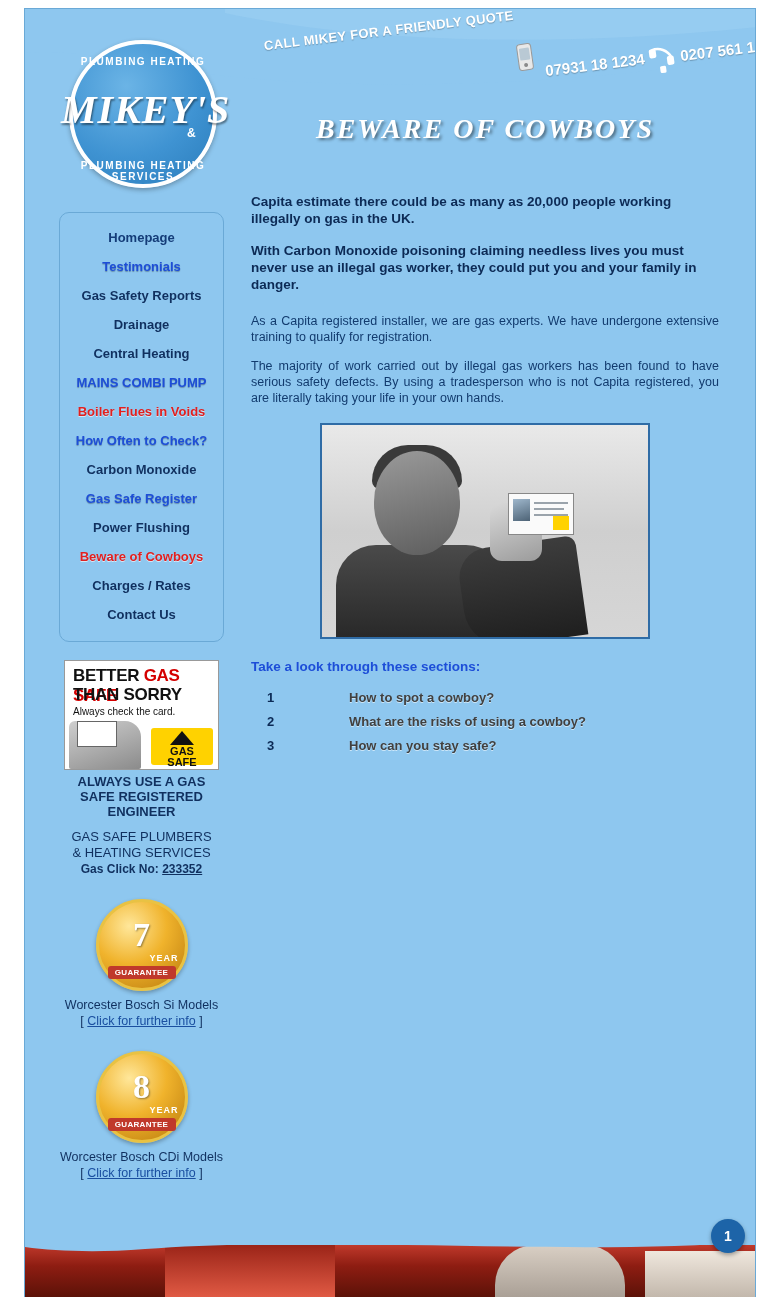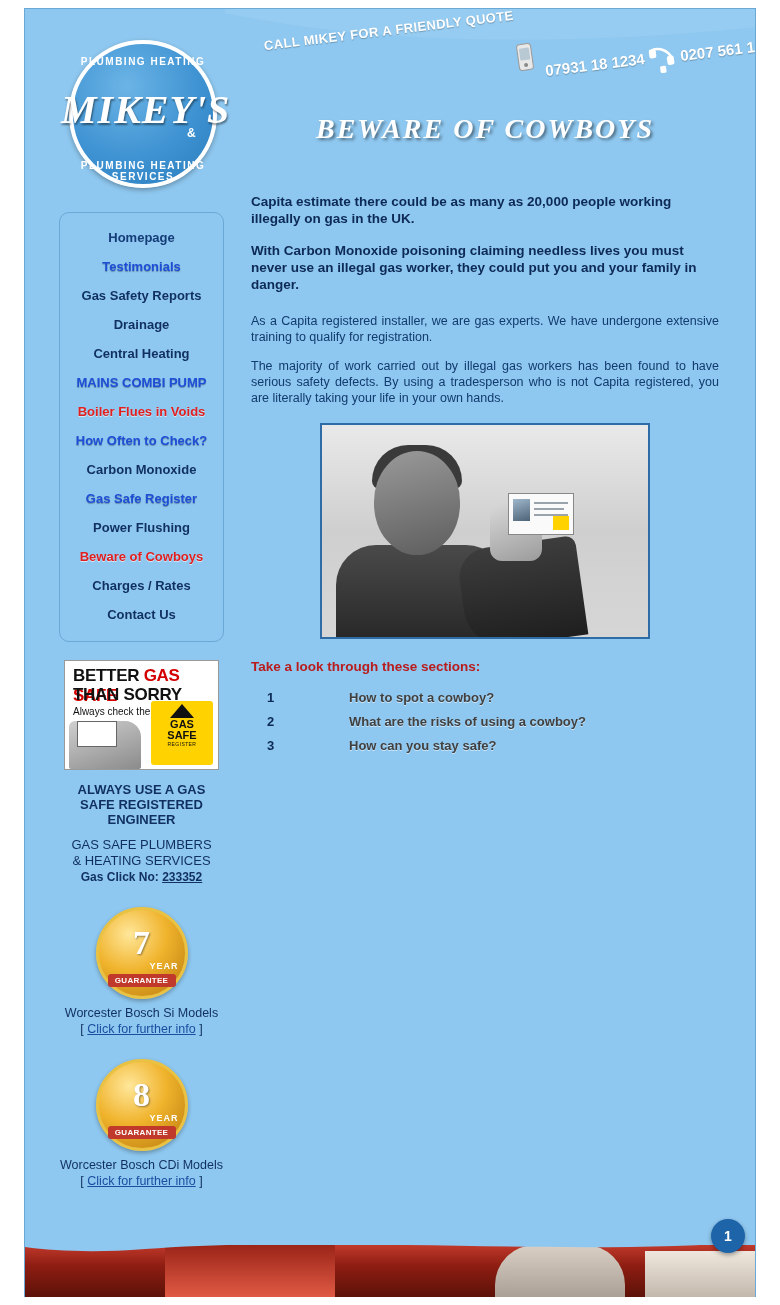--- a/index.html
+++ b/index.html
@@ -185,36 +185,36 @@
     position: absolute;
     left: 12px; bottom: 22px;
     width: 40px; height: 26px;
     background: #fff;
     border: 1px solid #666;
     font-size: 4px;
   }
   .gs-logo {
     position: absolute;
     right: 5px; bottom: 4px;
-    width: 62px; height: 64px;
+    width: 62px; height: 37px;
     background: #ffd200;
     border-radius: 3px;
     text-align: center;
   }
   .gs-logo .tri {
     width: 0; height: 0;
     margin: 3px auto 1px auto;
     border-left: 12px solid transparent;
     border-right: 12px solid transparent;
     border-bottom: 14px solid #111;
   }
   .gs-logo .t1 { font-size: 11px; font-weight: bold; color: #111; line-height: 11px; }
   .gs-logo .t2 { font-size: 5px; color: #111; letter-spacing: .4px; }
   .gs-caption {
-    margin-top: 12px;
+    margin-top: 4px;
     text-align: center;
     color: #10305f;
     font-size: 13px;
     font-weight: bold;
     line-height: 15px;
   }
   .gs-sub {
     margin-top: 10px;
     text-align: center;
     color: #10305f;
@@ -335,21 +335,21 @@
     background: linear-gradient(160deg,#9fb7cc,#4d6376);
   }
   .ph-card .pc-line {
     position: absolute; left: 25px; height: 2px; background: #9aa3ab;
   }
   .ph-card .pc-yellow {
     position: absolute; right: 4px; bottom: 4px; width: 16px; height: 14px;
     background: #ffd200;
   }
   .sections-label {
-    color: #b91c1c;
+    color: #1d4ed8;
     font-size: 13.5px;
     font-weight: bold;
     margin: 20px 0 0 22px;
   }
   .sec-list { margin: 16px 0 0 38px; }
   .sec-row {
     display: flex;
     align-items: baseline;
     margin-bottom: 9px;
   }

